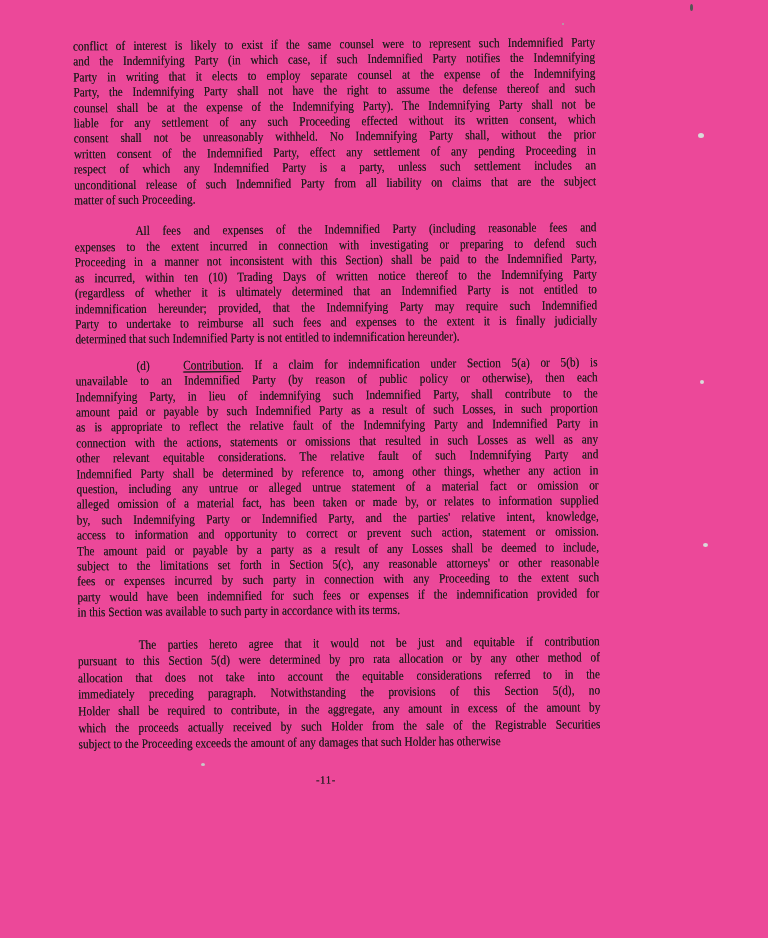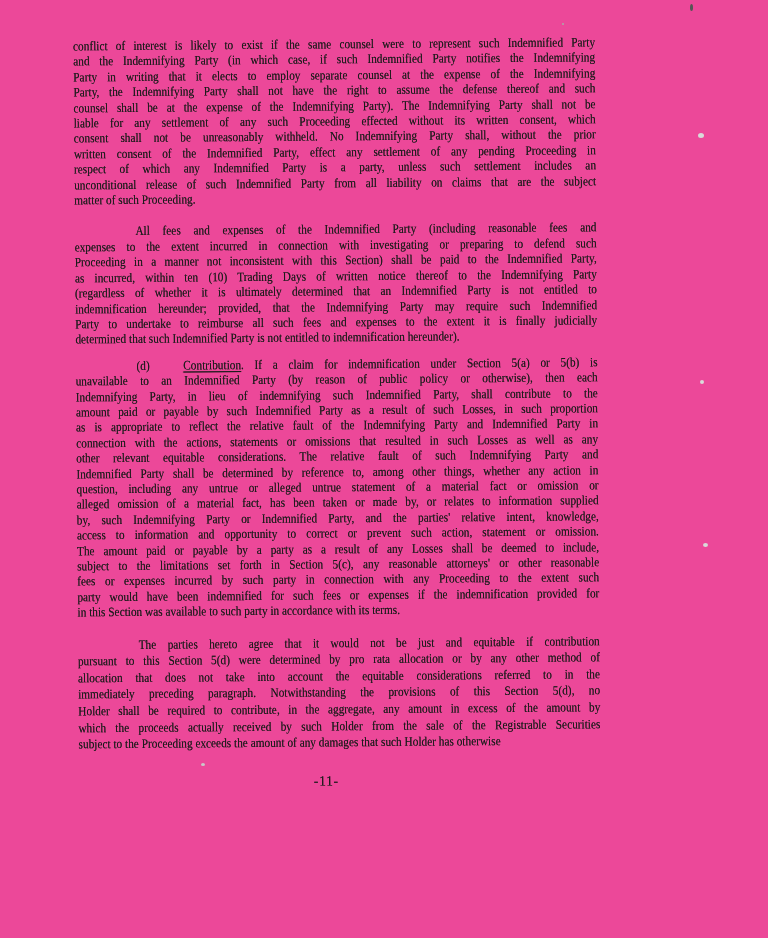--- a/index.html
+++ b/index.html
@@ -28,22 +28,22 @@
   .para:nth-child(1){margin-bottom:16px;}
   .para:nth-child(2){margin-bottom:11px;}
   .para:nth-child(3){margin-bottom:17px;}
   .para:nth-child(4){margin-bottom:0;line-height:16.6px;}
   .line{text-align:justify;text-align-last:justify;}
   .line.last{text-align-last:left;}
   .line.indent{padding-left:70px;}
   .tab-spacer{display:inline-block;width:14px;}
   .u{text-decoration:underline;text-underline-offset:2px;}
   .footer{
-    position:absolute;left:311px;top:773px;width:58px;
-    text-align:left;font-size:14px;letter-spacing:0.5px;
+    position:absolute;left:294px;top:773px;width:58px;
+    text-align:center;font-size:11px;letter-spacing:0.5px;
     color:#1c1c1c;text-shadow:0 0 0.5px rgba(25,25,25,0.72);
   }
   .speck{position:absolute;border-radius:50%;}
 </style>
 </head>
 <body>
 
 <div class="sheet">
   <div class="tilt">
     <div class="text-block">

